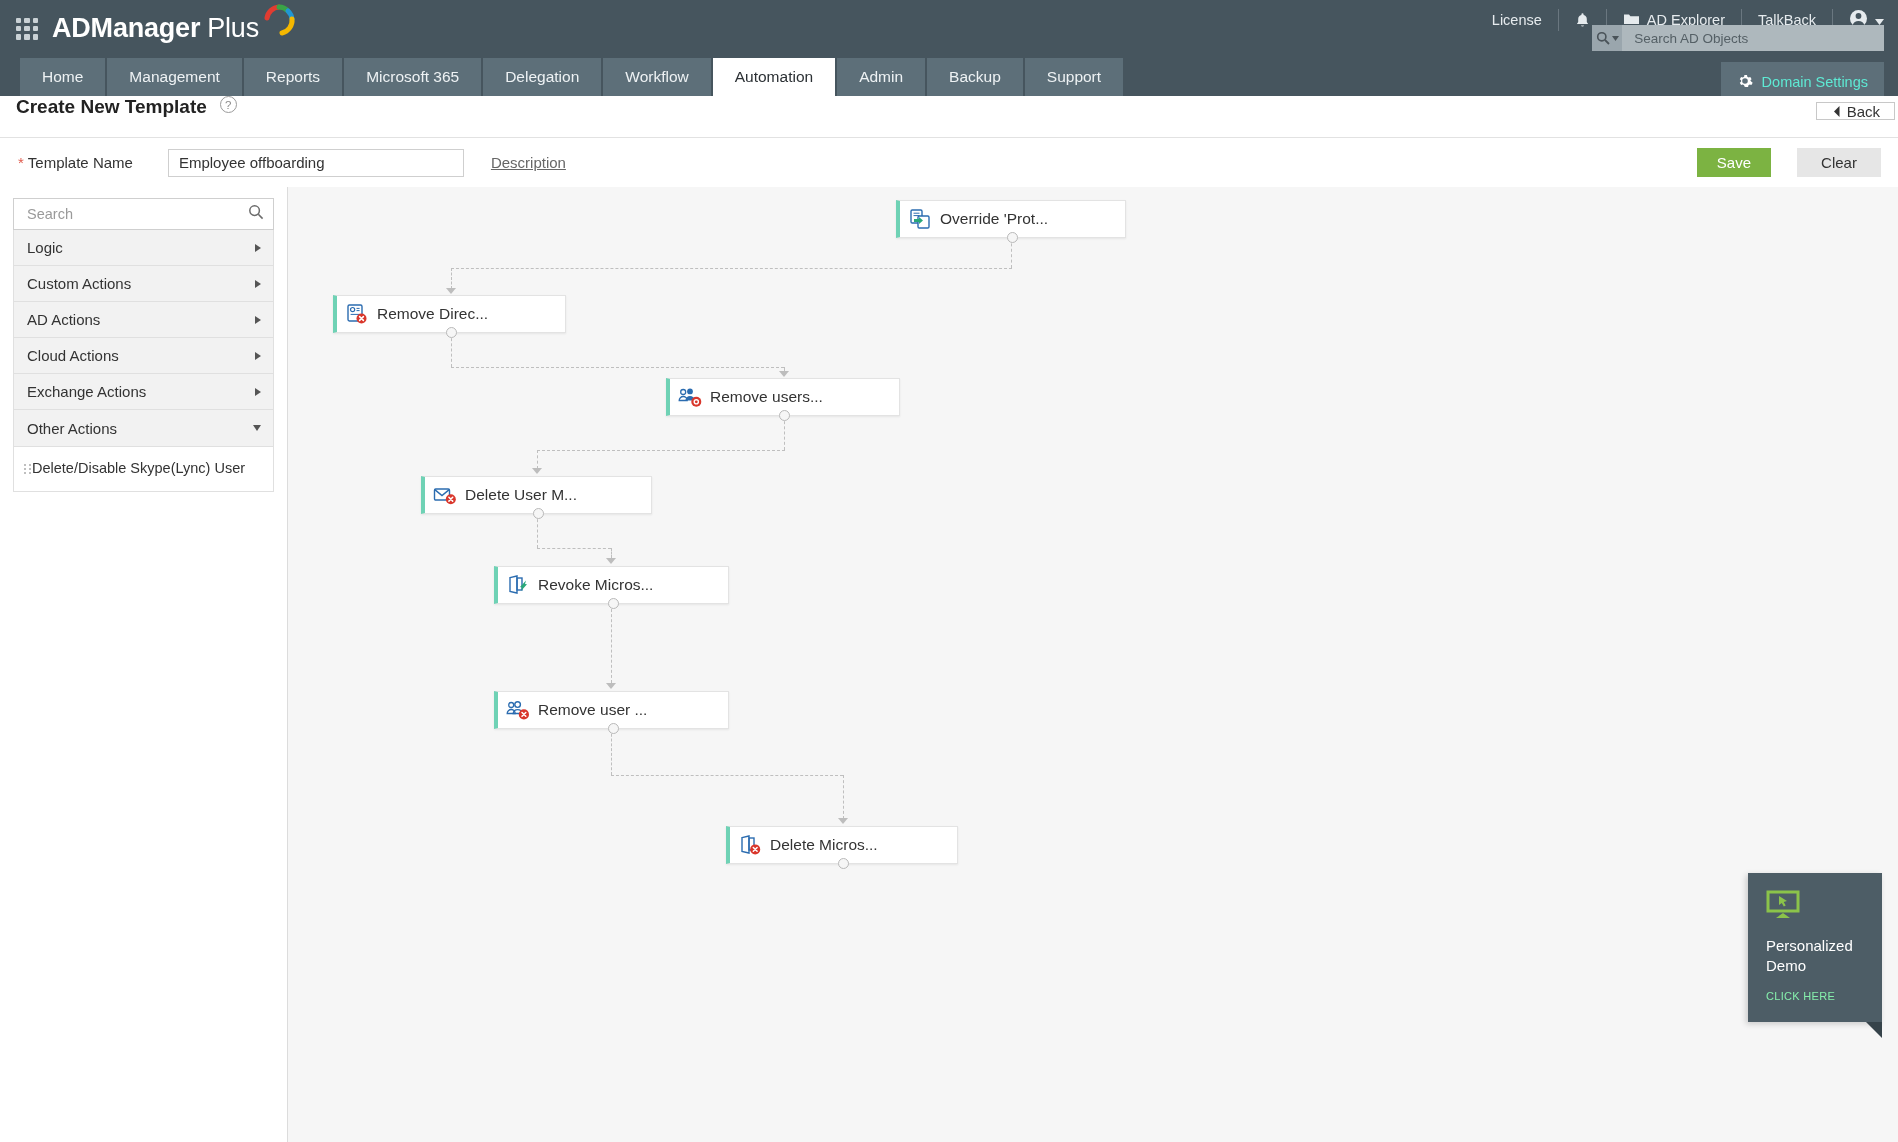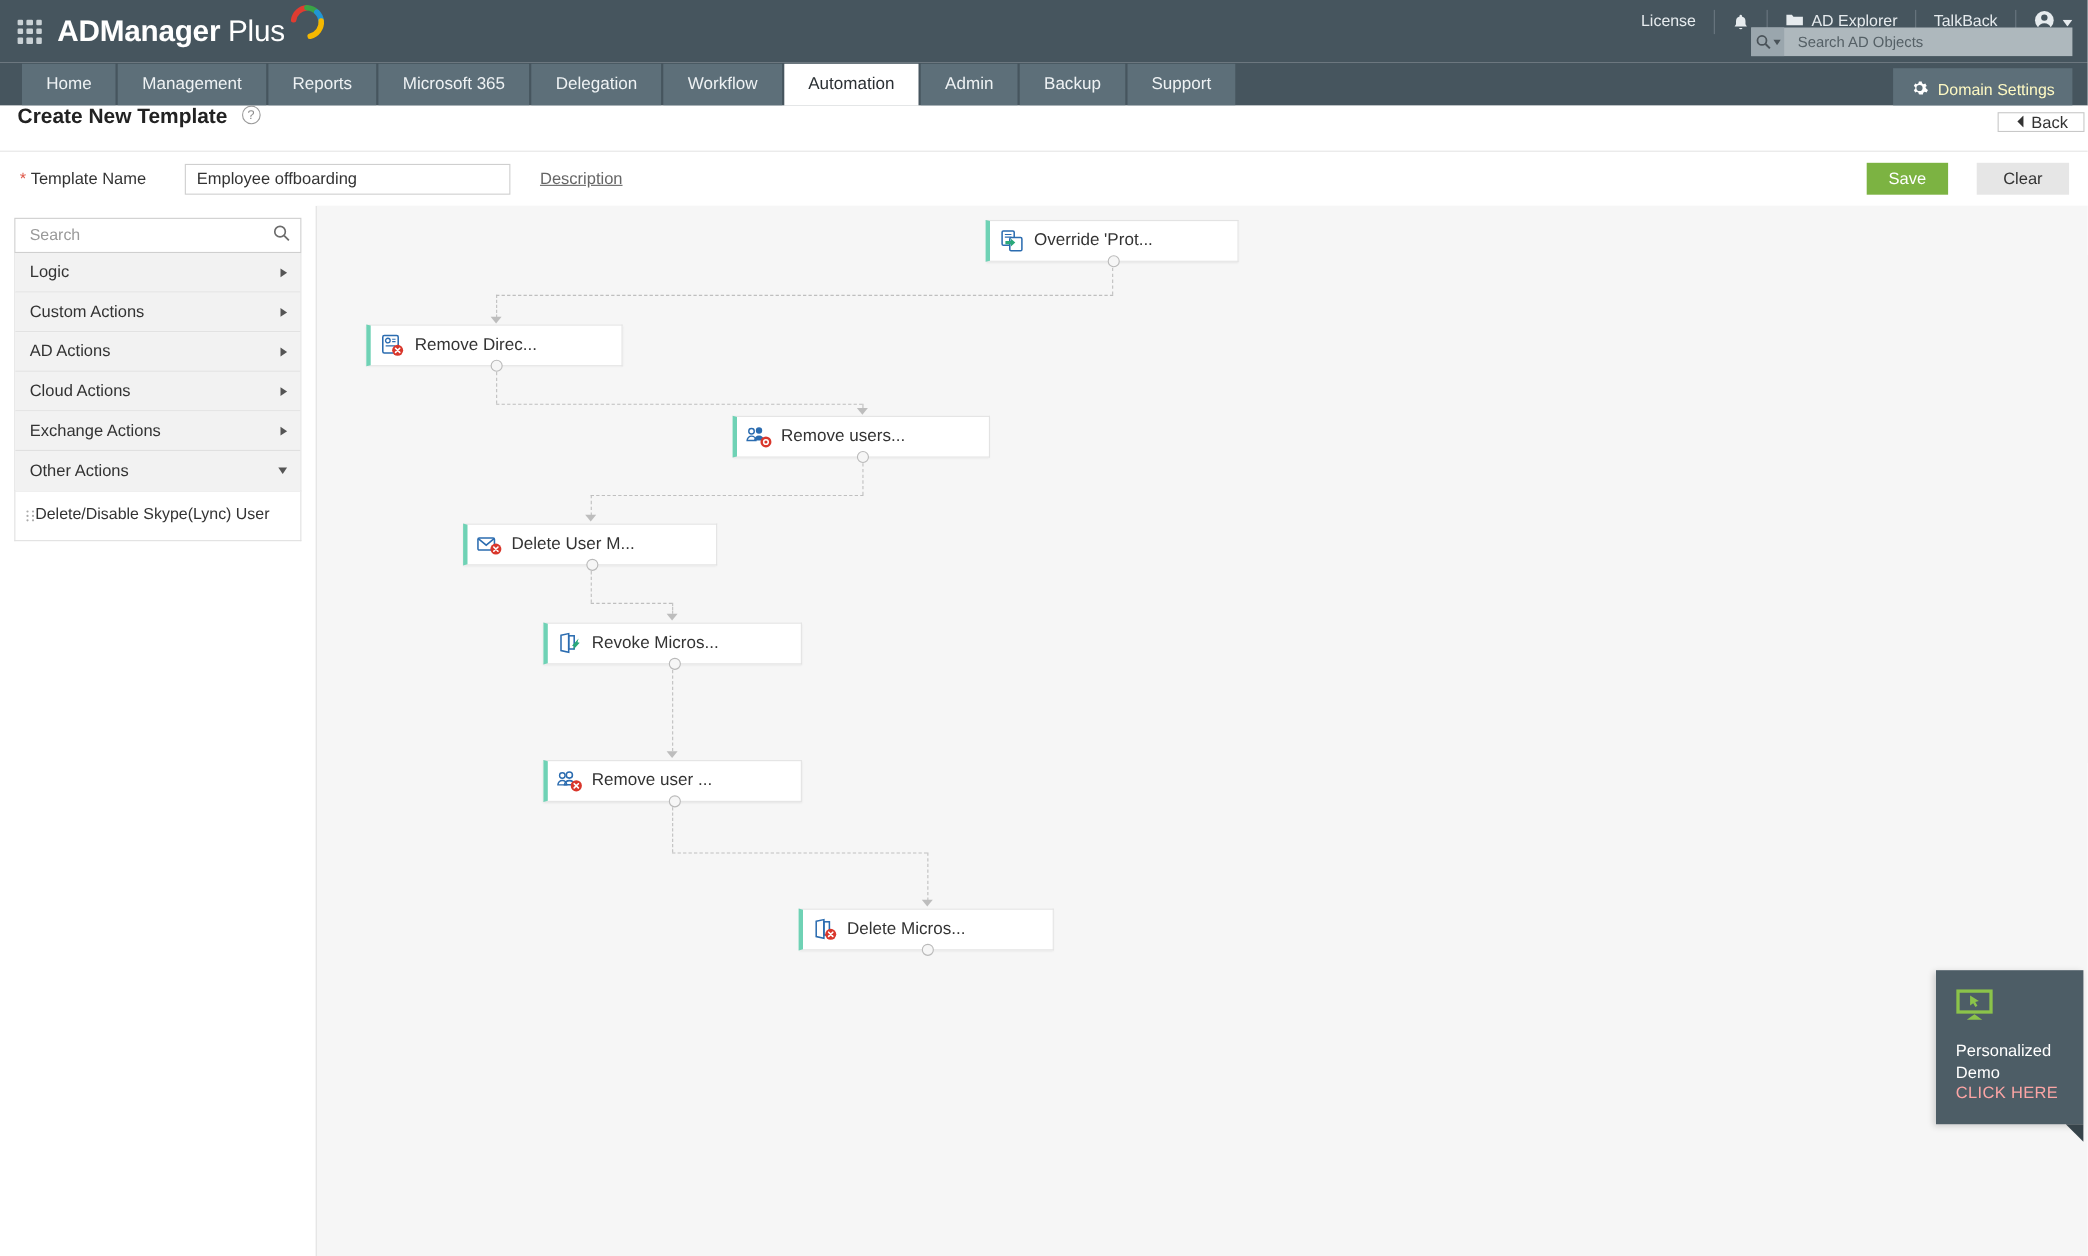--- a/index.html
+++ b/index.html
@@ -107,21 +107,21 @@
   }
   .navtab.active {
     background: #ffffff;
     color: #2b3034;
   }
   .domain-settings {
     position: absolute;
     right: 14px; top: 5px;
     height: 40px;
     background: #5d6f79;
-    color: #fef9c3;
+    color: #5eead4;
     font-size: 14.5px;
     display: flex; align-items: center; gap: 9px;
     padding: 0 16px;
     cursor: pointer;
     white-space: nowrap;
   }
 
   
   .page-head {
     height: 42px;
@@ -308,31 +308,31 @@
     width: 0; height: 0;
     border-left: 5px solid transparent;
     border-right: 5px solid transparent;
     border-top: 6px solid #bdbdbd;
     z-index: 2;
   }
 
   
   .demo-widget {
     position: absolute;
-    right: 4px; bottom: 120px;
+    right: 16px; bottom: 120px;
     width: 134px;
     background: #4d5d66;
     color: #fff;
     padding: 17px 16px 20px 18px;
     box-shadow: -2px 2px 6px rgba(0,0,0,0.18);
     cursor: pointer;
     z-index: 20;
   }
   .demo-widget .d-title { font-size: 15px; line-height: 1.3; margin-top: 12px; }
-  .demo-widget .d-link { font-size: 15px; color: #fca5a5; margin-top: 0; letter-spacing: .3px; }
+  .demo-widget .d-link { font-size: 11px; color: #86efac; margin-top: 15px; letter-spacing: .3px; }
   .demo-tail {
     position: absolute; right: 0; bottom: -16px;
     width: 0; height: 0;
     border-top: 16px solid #36434a;
     border-left: 16px solid transparent;
   }
 </style>
 </head>
 <body>
 

